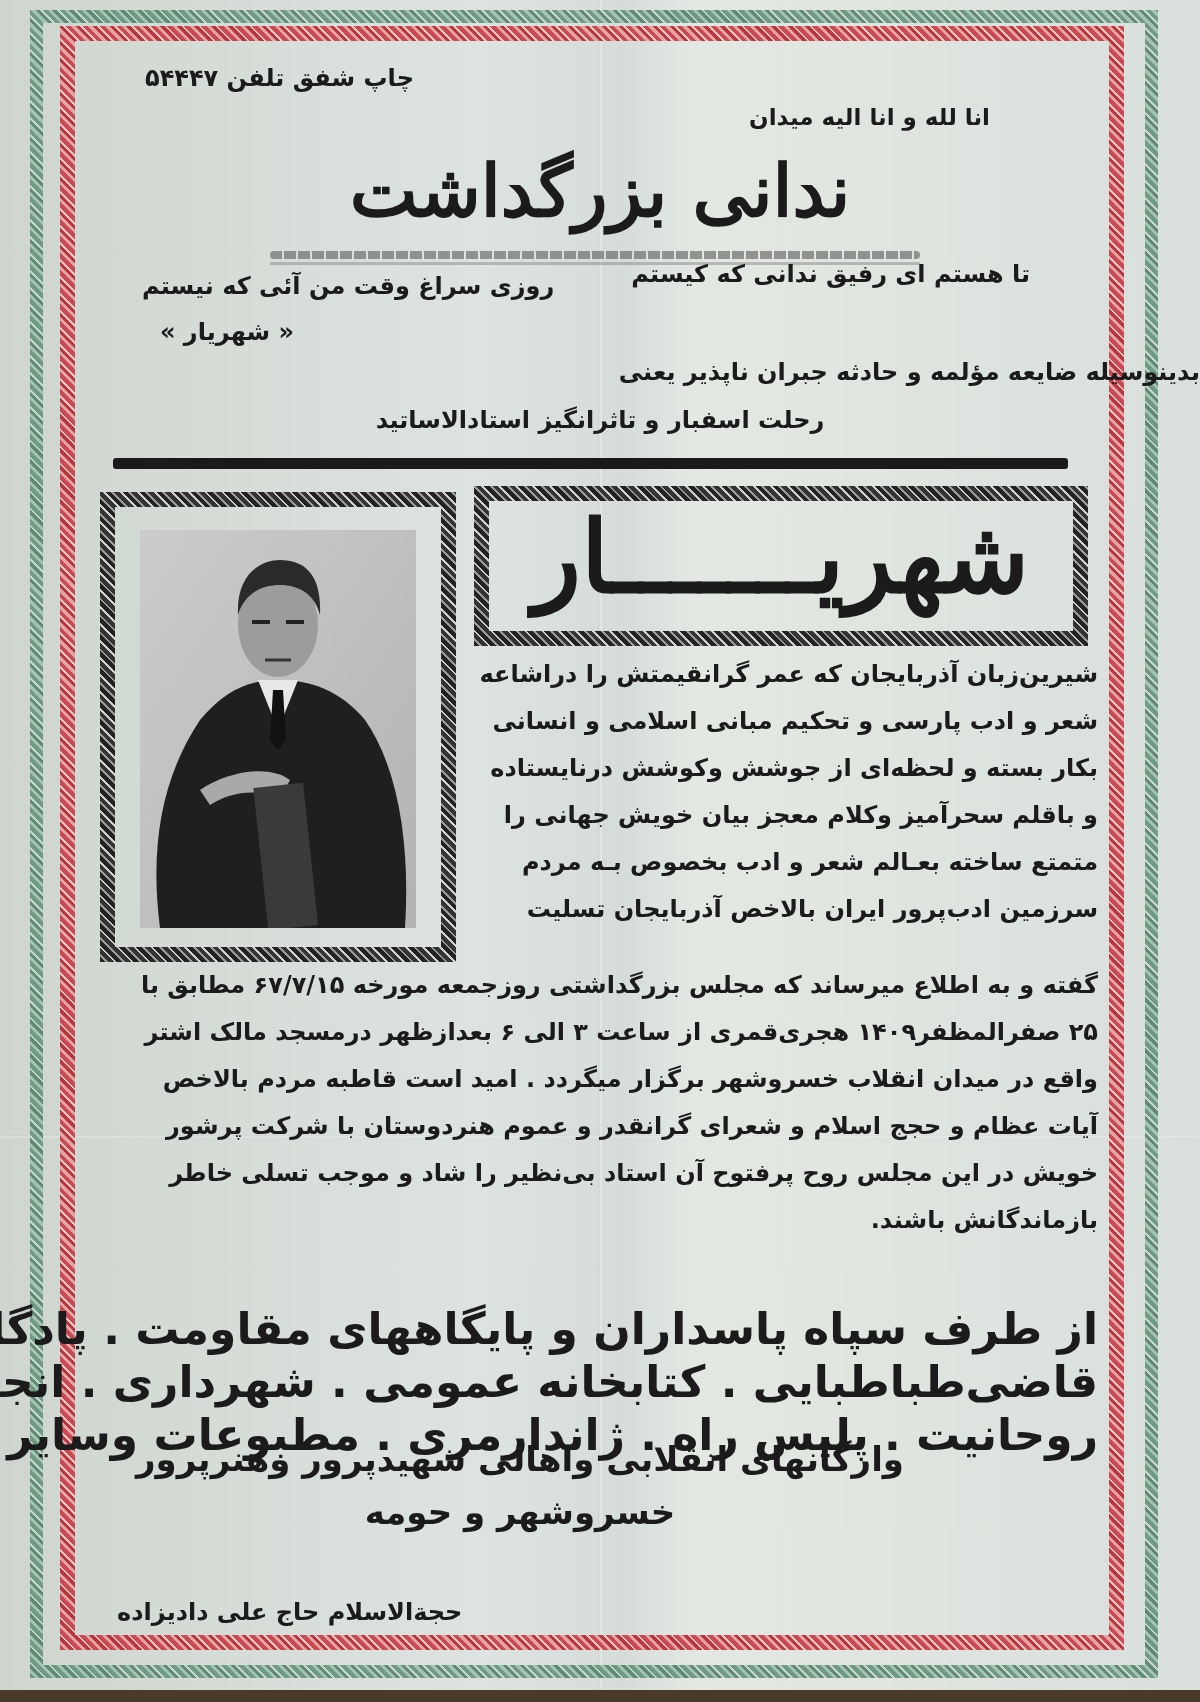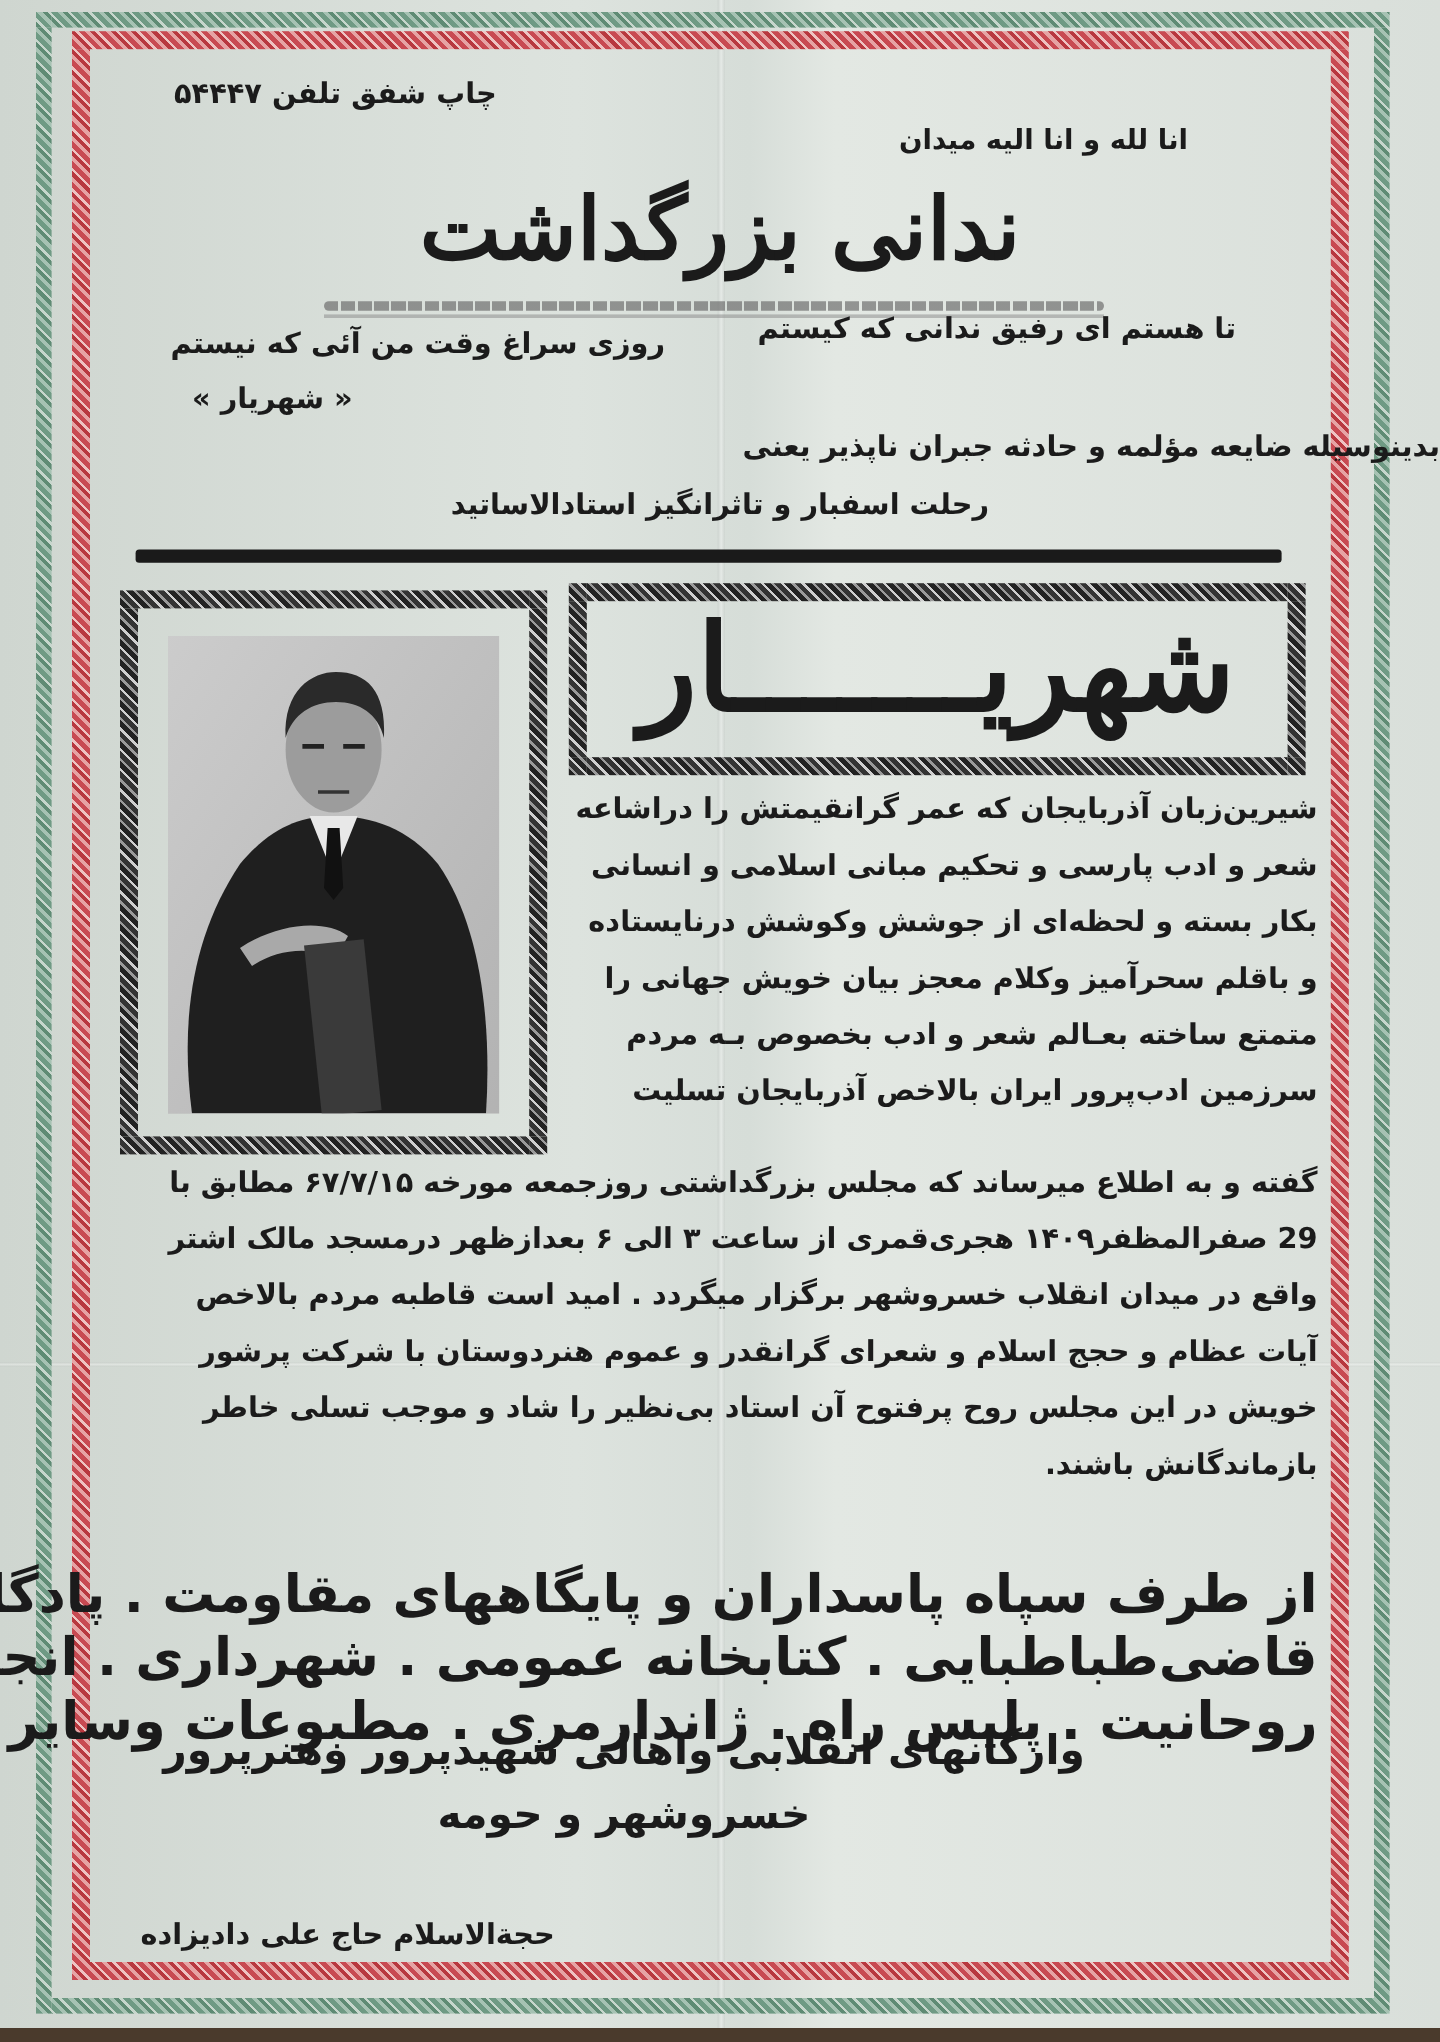--- a/index.html
+++ b/index.html
@@ -121,21 +121,21 @@
 <div class="t rtl name-text">شهریـــــــار</div>
 
 <div class="t rtl body-r" style="top:660px">شیرین‌زبان آذربایجان که عمر گرانقیمتش را دراشاعه</div>
 <div class="t rtl body-r" style="top:707px">شعر و ادب پارسی و تحکیم مبانی اسلامی و انسانی</div>
 <div class="t rtl body-r" style="top:754px">بکار بسته و لحظه‌ای از جوشش وکوشش درنایستاده</div>
 <div class="t rtl body-r" style="top:801px">و باقلم سحرآمیز وکلام معجز بیان خویش جهانی را</div>
 <div class="t rtl body-r" style="top:848px">متمتع ساخته بعـالم شعر و ادب بخصوص بـه مردم</div>
 <div class="t rtl body-r" style="top:895px">سرزمین ادب‌پرور ایران بالاخص آذربایجان تسلیت</div>
 
 <div class="t rtl body-full" style="top:942px">گفته و به اطلاع میرساند که مجلس بزرگداشتی روزجمعه مورخه ۶۷/۷/۱۵ مطابق با</div>
-<div class="t rtl body-full" style="top:989px">29 صفرالمظفر۱۴۰۹ هجری‌قمری از ساعت ۳ الی ۶ بعدازظهر درمسجد مالک اشتر</div>
+<div class="t rtl body-full" style="top:989px">۲۵ صفرالمظفر۱۴۰۹ هجری‌قمری از ساعت ۳ الی ۶ بعدازظهر درمسجد مالک اشتر</div>
 <div class="t rtl body-full" style="top:1036px">واقع در میدان انقلاب خسروشهر  برگزار میگردد .  امید است  قاطبه مردم بالاخص</div>
 <div class="t rtl body-full" style="top:1083px">آیات عظام و حجج اسلام و شعرای گرانقدر  و  عموم  هنردوستان  با شرکت پرشور</div>
 <div class="t rtl body-full" style="top:1130px">خویش در این مجلس روح پرفتوح آن استاد بی‌نظیر را شاد  و موجب  تسلی خاطر</div>
 <div class="t rtl body-full" style="top:1177px">بازماندگانش باشند.</div>
 
 <div class="t rtl orgs" style="top:1280px">از طرف سپاه پاسداران و پایگاههای مقاومت . پادگان شهید</div>
 <div class="t rtl orgs" style="top:1333px">قاضی‌طباطبایی . کتابخانه عمومی . شهرداری . انجمن‌اسلامی</div>
 <div class="t rtl orgs" style="top:1386px">روحانیت . پلیس راه . ژاندارمری . مطبوعات وسایر ادارات</div>
 <div class="t rtl orgs-c" style="top:1439px">وارگانهای انقلابی واهالی شهیدپرور وهنرپرور</div>
 <div class="t rtl orgs-c" style="top:1492px">خسروشهر و حومه</div>

